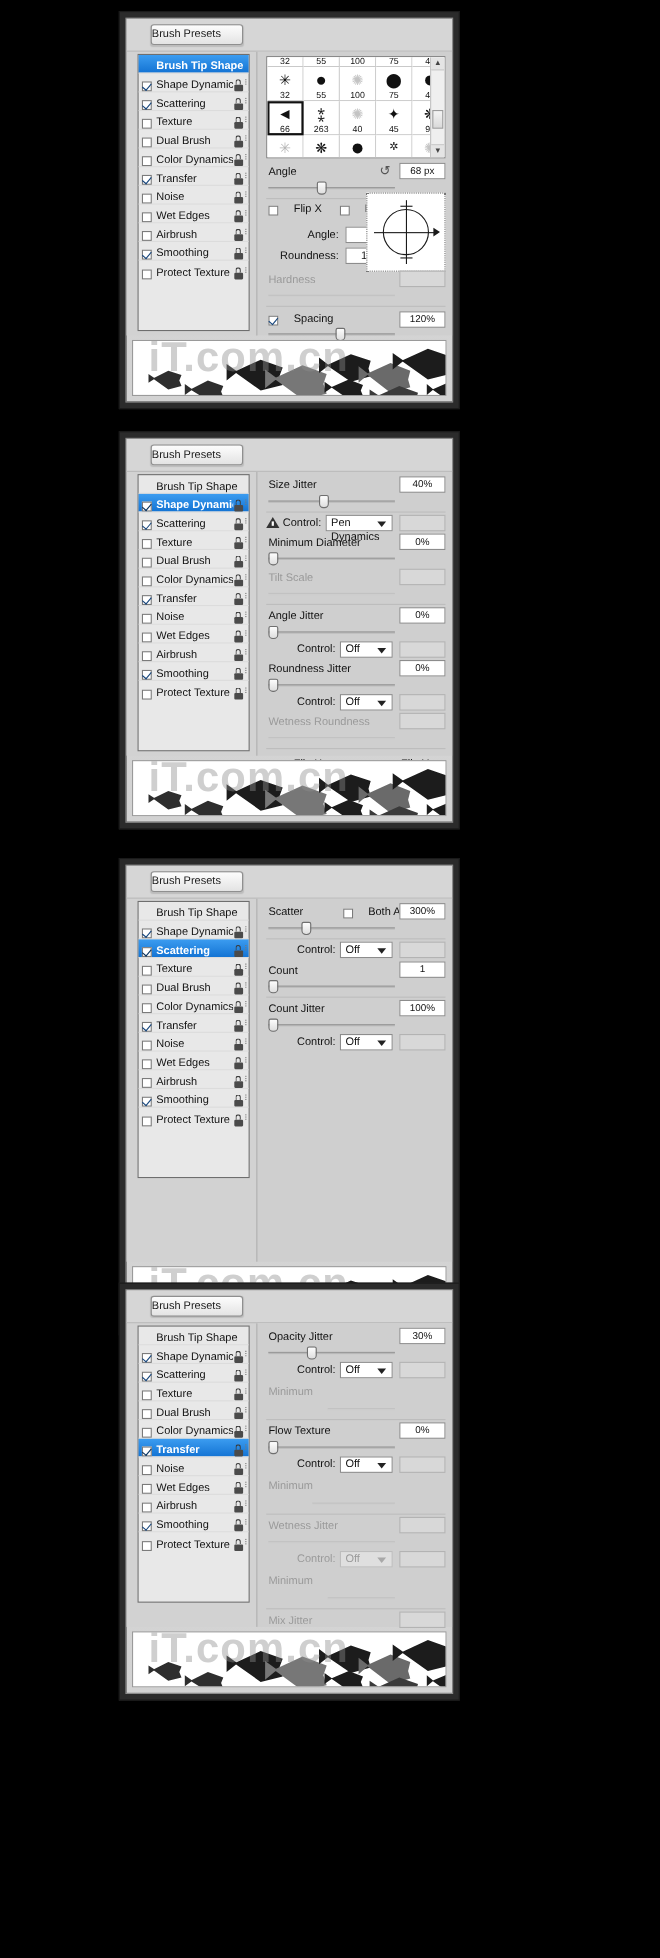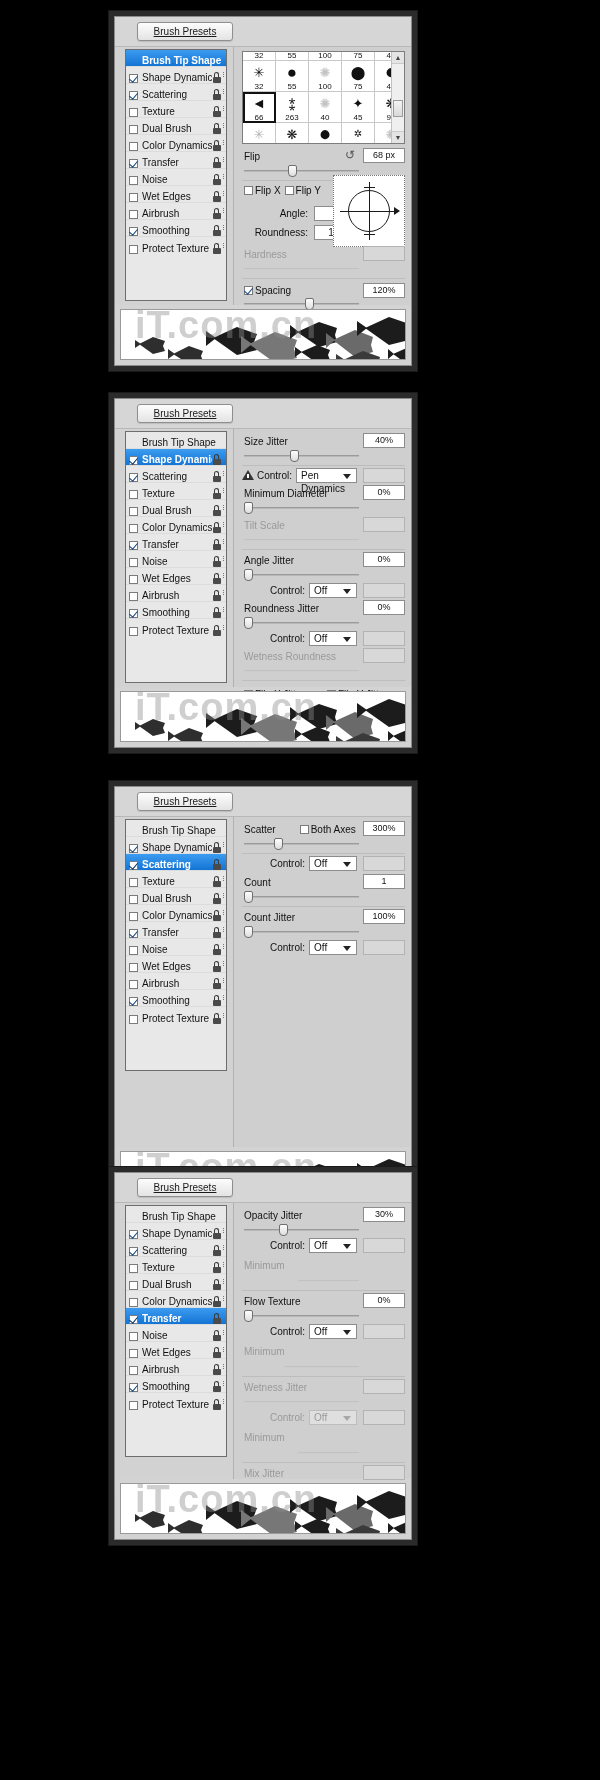--- a/index.html
+++ b/index.html
@@ -32,30 +32,29 @@
   
   .panel-top {
     height: 30px;
     position: relative;
     background: #d6d6d6;
     border-bottom: 1px solid #b8b8b8;
   }
   .presets-btn {
     position: absolute;
     left: 22px; top: 5px;
-    width: 96px; height: 19px;
+    width: 84px; height: 19px;
     background: linear-gradient(#fdfdfd, #e3e3e3);
     border: 1px solid #8f8f8f;
     border-radius: 3px;
     font-size: 10px;
     color: #1a1a1a;
-    text-align: center;
+    text-align: left;
     line-height: 17px;
     box-shadow: 0 1px 1px rgba(0,0,0,.12);
-    text-decoration: underline;
   }
 
   
   .body { display: flex; }
   .left-col {
     width: 118px;
     background: #d2d2d2;
     padding: 2px 6px 4px 10px;
   }
   .right-col {
@@ -279,21 +278,21 @@
   .select .arr {
     position: absolute;
     right: 5px; top: 5px;
     width: 0; height: 0;
     border-left: 4px solid transparent;
     border-right: 4px solid transparent;
     border-top: 5px solid #222;
   }
   .select.dim .arr { border-top-color: #a8a8a8; }
 
-  .cbrow { display: flex; align-items: center; font-size: 10px; color: #111; gap: 0; }
+  .cbrow { display: flex; align-items: flex-end; font-size: 10px; color: #111; gap: 12px; }
   .cbrow .cbox { margin-right: 2px; }
 
   
   .angle-field {
     width: 54px; height: 15px;
     background: #fff; border: 1px solid #8c8c8c;
     font-size: 10px; line-height: 13px; color: #111;
     text-align: center;
   }
   .ar-row { display: flex; align-items: center; justify-content: flex-start; margin: 4px 0; }
@@ -569,21 +568,21 @@
               </div>
             </div>
             <div class="scrollbar">
               <div class="sb-arrow">▲</div>
               <div class="sb-thumb"></div>
               <div class="sb-arrow bot">▼</div>
             </div>
           </div>
 
           <div class="row" style="margin-top:4px">
-            <div class="ctl-label">Flip</div>
+            <div class="ctl-label">Angle</div>
             <div class="refresh">↺</div>
             <div class="valbox">68 px</div>
           </div>
           <div class="slider">
             <div class="track"></div>
             <div class="knob" style="left:38%"></div>
           </div>
           <div class="ctl-line"></div>
 
           <div class="cbrow" style="margin:4px 0 2px 2px">

